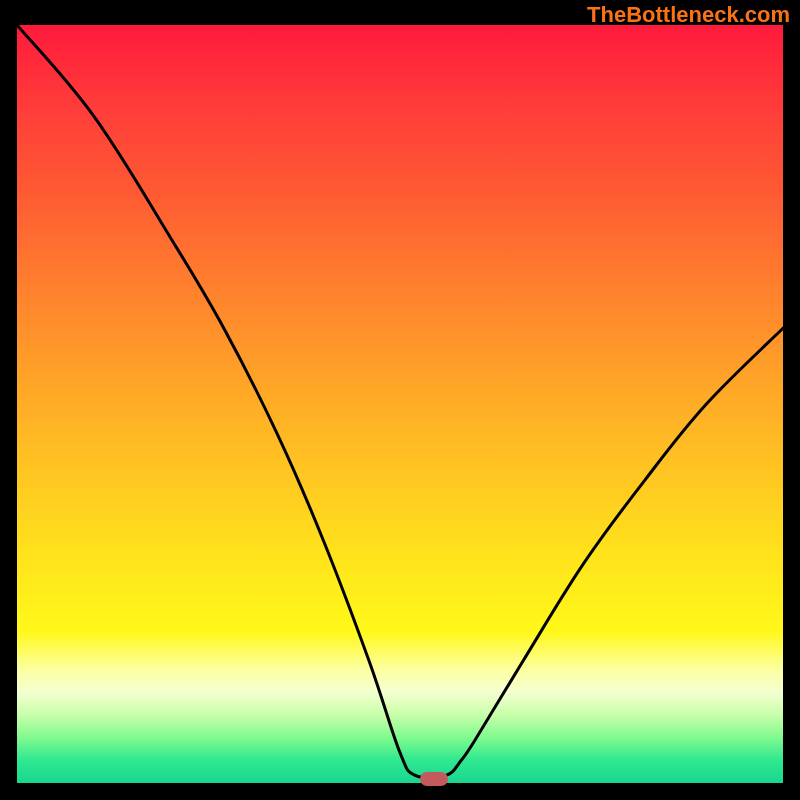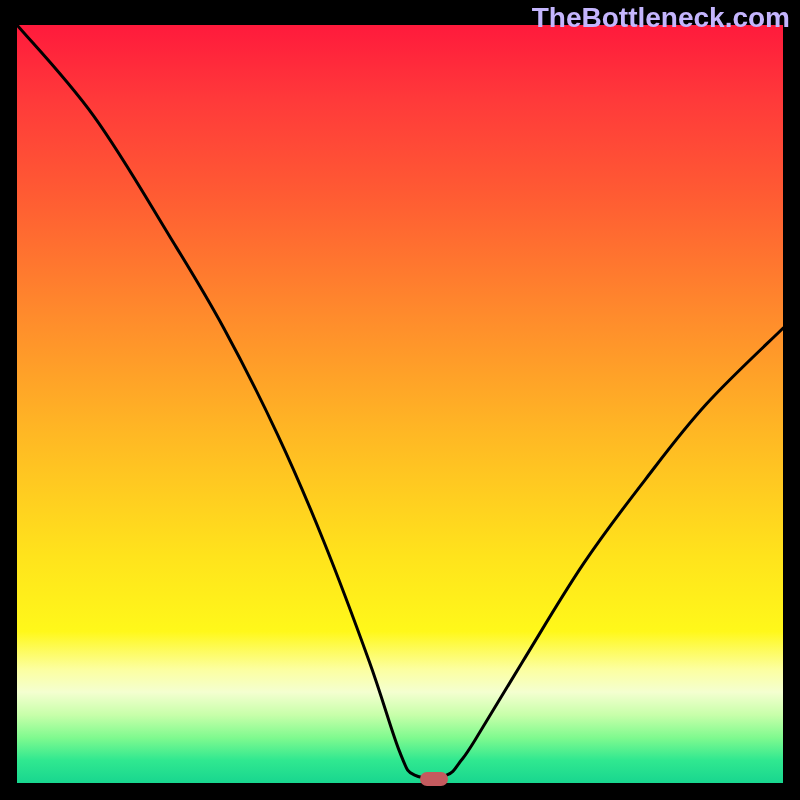--- a/index.html
+++ b/index.html
@@ -9,23 +9,23 @@
     height: 800px;
     background: #000;
     position: relative;
     overflow: hidden;
   }
   .attribution {
     position: absolute;
     top: 2px;
     right: 10px;
     font-family: Arial, Helvetica, sans-serif;
-    font-size: 28px;
+    font-size: 22px;
     font-weight: bold;
-    color: #c4b5fd;
+    color: #f97316;
     z-index: 10;
     text-align: center;
   }
   .plot-area {
     position: absolute;
     left: 17px;
     top: 25px;
     width: 766px;
     height: 758px;
     background: linear-gradient(

